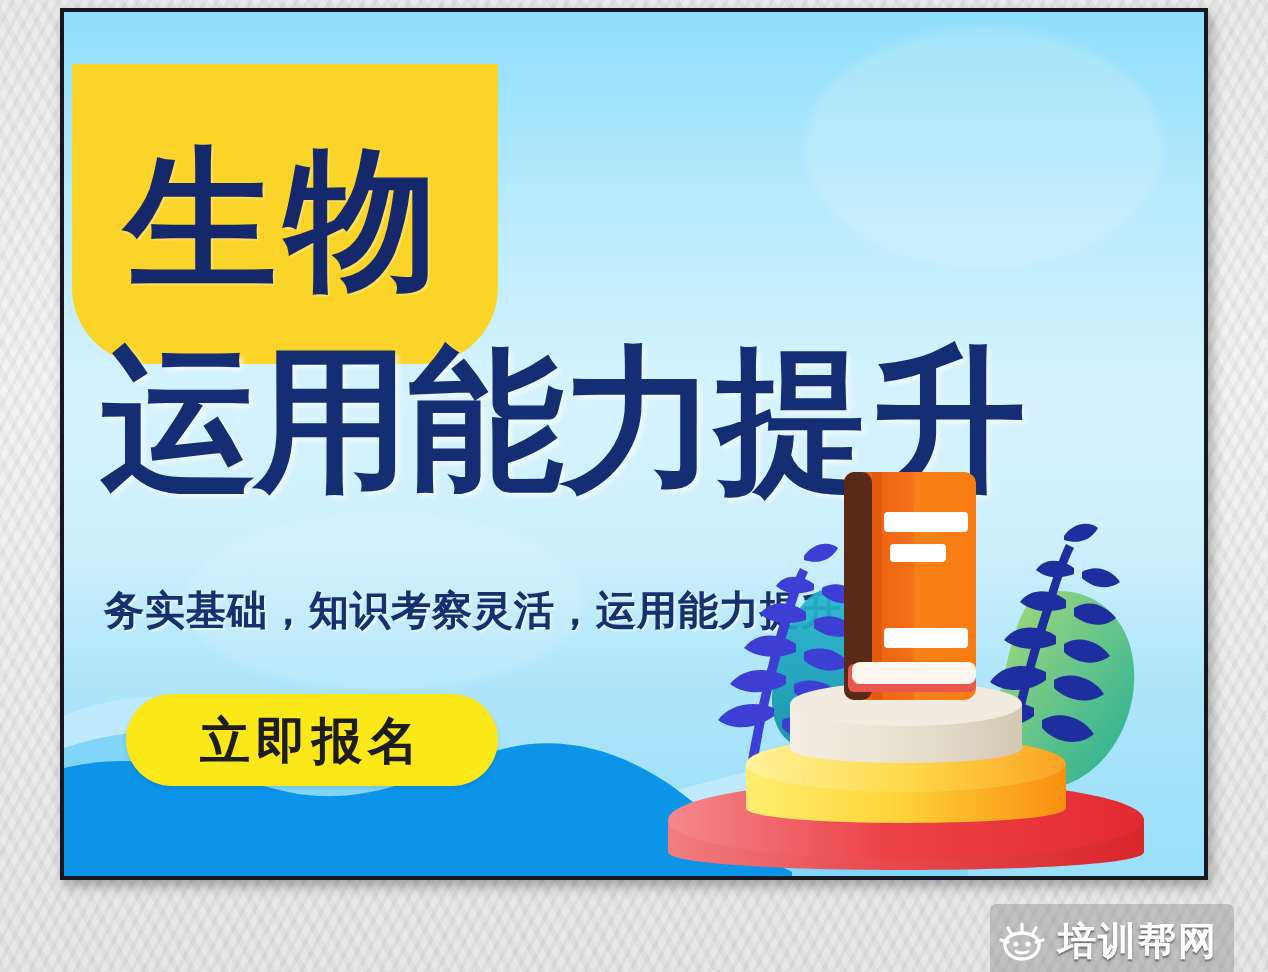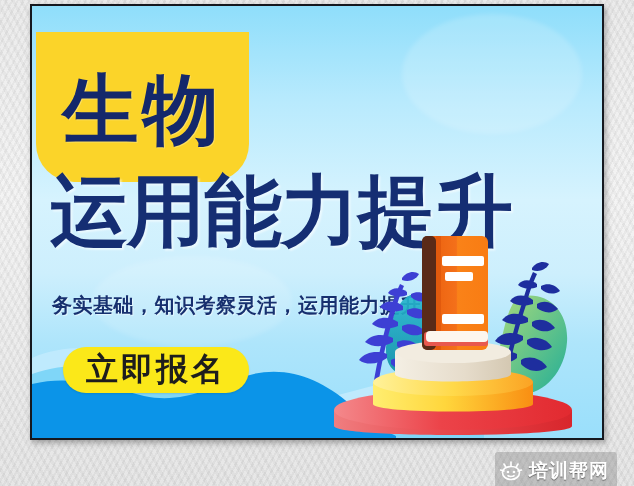--- a/index.html
+++ b/index.html
@@ -68,21 +68,21 @@
 
   
   #cta{
     position:absolute;left:31px;top:341px;width:186px;height:46px;
     background:#fbe819;border-radius:23px;border:none;
     display:flex;align-items:center;justify-content:center;
     cursor:pointer;padding:0;
     box-shadow:0 1px 2px rgba(0,0,0,0.10);
   }
   #cta .txt{
-    font-size:32px;font-weight:bold;color:#1d1d1d;letter-spacing:3px;
+    font-size:25px;font-weight:bold;color:#1d1d1d;letter-spacing:3px;
     font-family:"DejaVu Sans","Liberation Sans",sans-serif;
   }
 
   
   .wave{position:absolute;left:0;bottom:0;}
 
   
   #scene{position:absolute;left:255px;top:228px;width:315px;height:204px;}
 
   

